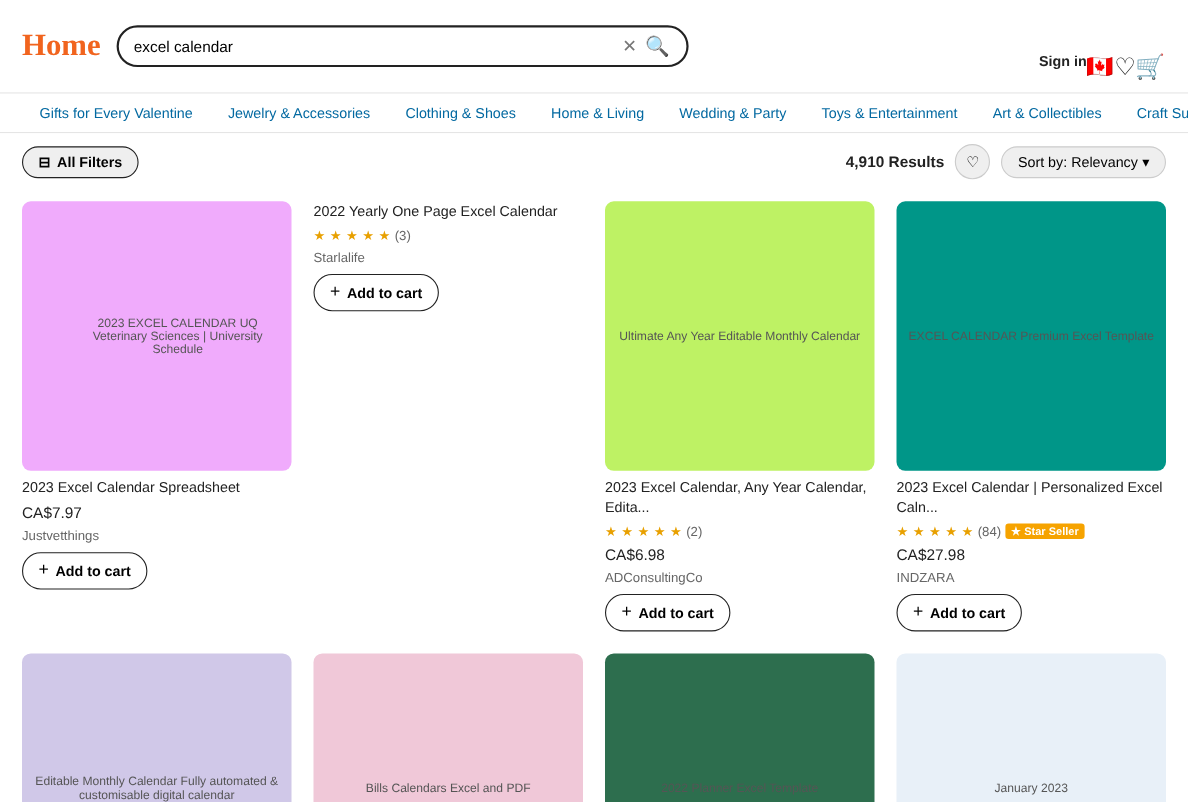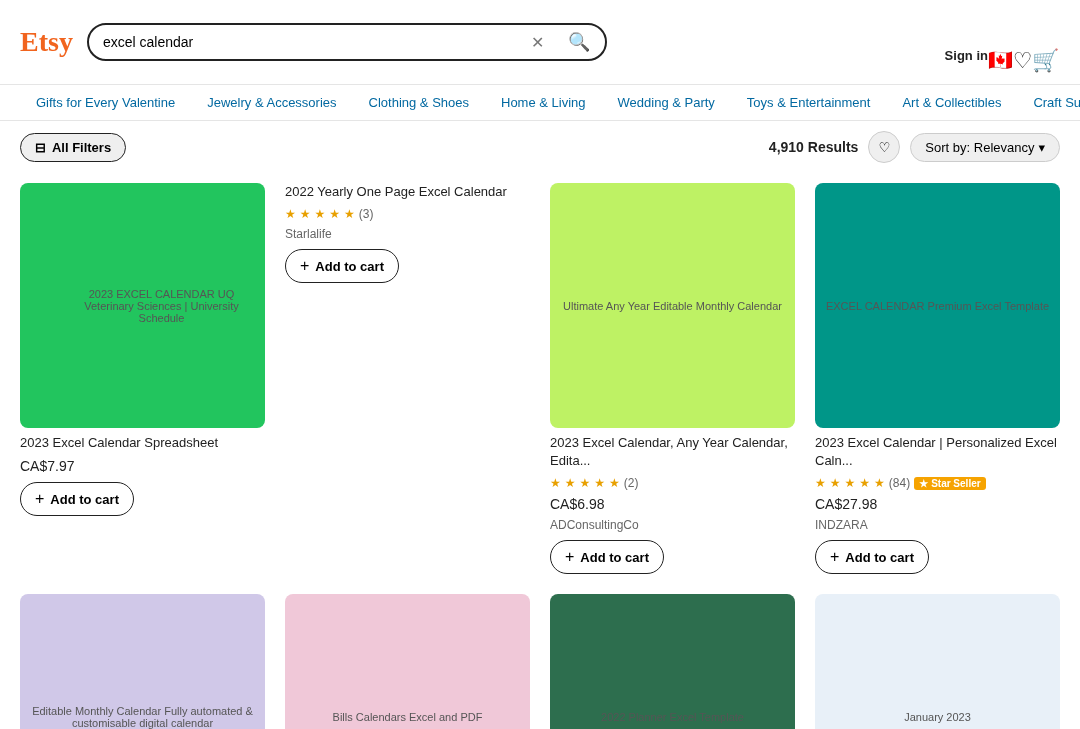--- a/index.html
+++ b/index.html
@@ -1,21 +1,21 @@
 <!DOCTYPE html>
 <html><head>
   <meta charset="utf-8">
   <style>
     * { box-sizing: border-box; margin: 0; padding: 0; }
     body { font-family: -apple-system, BlinkMacSystemFont, 'Segoe UI', sans-serif; font-size: 14px; background: #fff; color: #222; width: 1080px; }
 
     
     .header { display: flex; align-items: center; padding: 10px 20px; border-bottom: 1px solid #e5e5e5; gap: 14px; }
     .etsy-logo { font-size: 28px; font-weight: bold; color: #f1641e; font-family: Georgia, serif; cursor: pointer; flex-shrink: 0; }
-    .search-bar { display: flex; align-items: center; border: 2px solid #222; border-radius: 24px; padding: 6px 14px; flex: 1; max-width: 520px; gap: 24px; }
+    .search-bar { display: flex; align-items: center; border: 2px solid #222; border-radius: 24px; padding: 6px 14px; flex: 1; max-width: 520px; gap: 8px; }
     .search-bar input { border: none; outline: none; flex: 1; font-size: 14px; }
     .search-bar .clear-icon { cursor: pointer; color: #777; font-size: 16px; }
     .search-bar .search-icon { cursor: pointer; color: #222; font-size: 18px; }
     .header-actions { display: flex; align-items: flex-start; gap: 0; margin-left: auto; margin-top: 38px; }
     .sign-in-link { font-size: 13px; font-weight: 600; cursor: pointer; white-space: nowrap; }
     .flag-icon { font-size: 20px; cursor: pointer; }
     .heart-icon, .cart-icon { font-size: 22px; cursor: pointer; color: #222; }
 
     
     .nav { display: flex; align-items: center; padding: 0 20px; border-bottom: 1px solid #e5e5e5; overflow-x: auto; gap: 0; }
@@ -42,21 +42,21 @@
     .add-to-cart-btn { display: flex; align-items: center; gap: 6px; border: 1px solid #222; border-radius: 24px; padding: 7px 14px; font-size: 13px; font-weight: 600; cursor: pointer; background: #fff; width: fit-content; margin-top: 2px; }
     .plus-icon { font-size: 16px; font-weight: 300; }
 
     
     .img-placeholder { width: 100%; height: 100%; display: flex; align-items: center; justify-content: center; font-size: 11px; color: #555; text-align: center; padding: 8px; }
   </style>
 </head>
 <body>
 
 <div class="header">
-  <span class="etsy-logo">Etsy</span>
+  <span class="etsy-logo">Home</span>
   <div class="search-bar">
     <input type="text" value="excel calendar" style="">
     <span class="clear-icon">✕</span>
     <span class="search-icon">🔍</span>
   </div>
   <div class="header-actions">
     <span class="sign-in-link">Sign in</span>
     <span class="flag-icon">🇨🇦</span>
     <span class="heart-icon">♡</span>
     <span class="cart-icon">🛒</span>
@@ -87,27 +87,28 @@
     </button>
     <button class="sort-btn">
       <span>Sort by: Relevancy</span>
       <span>▾</span>
     </button>
   </div>
 </div>
 
 <div class="product-grid" id="product-grid">
     <div class="product-card">
-    <div class="product-img" style="background:#22c55e;padding-left:38px;">
+    <div class="product-img" style="background:#f0abfc;padding-left:38px;">
       <div class="img-placeholder">2023 EXCEL CALENDAR
 UQ Veterinary Sciences | University Schedule</div>
     </div>
     <div class="product-title">2023 Excel Calendar Spreadsheet</div>
 
     <div><span class="product-price">CA$7.97</span></div>
+    <div class="product-shop">Justvetthings</div>
     <button class="add-to-cart-btn">
       <span class="plus-icon">+</span>
       <span>Add to cart</span>
     </button>
   </div>
     <div class="product-card">
     <div class="product-title">2022 Yearly One Page Excel Calendar</div>
     <div class="product-stars">
         <span style="color:#e8a000;">★</span>
         <span style="color:#e8a000;">★</span>

